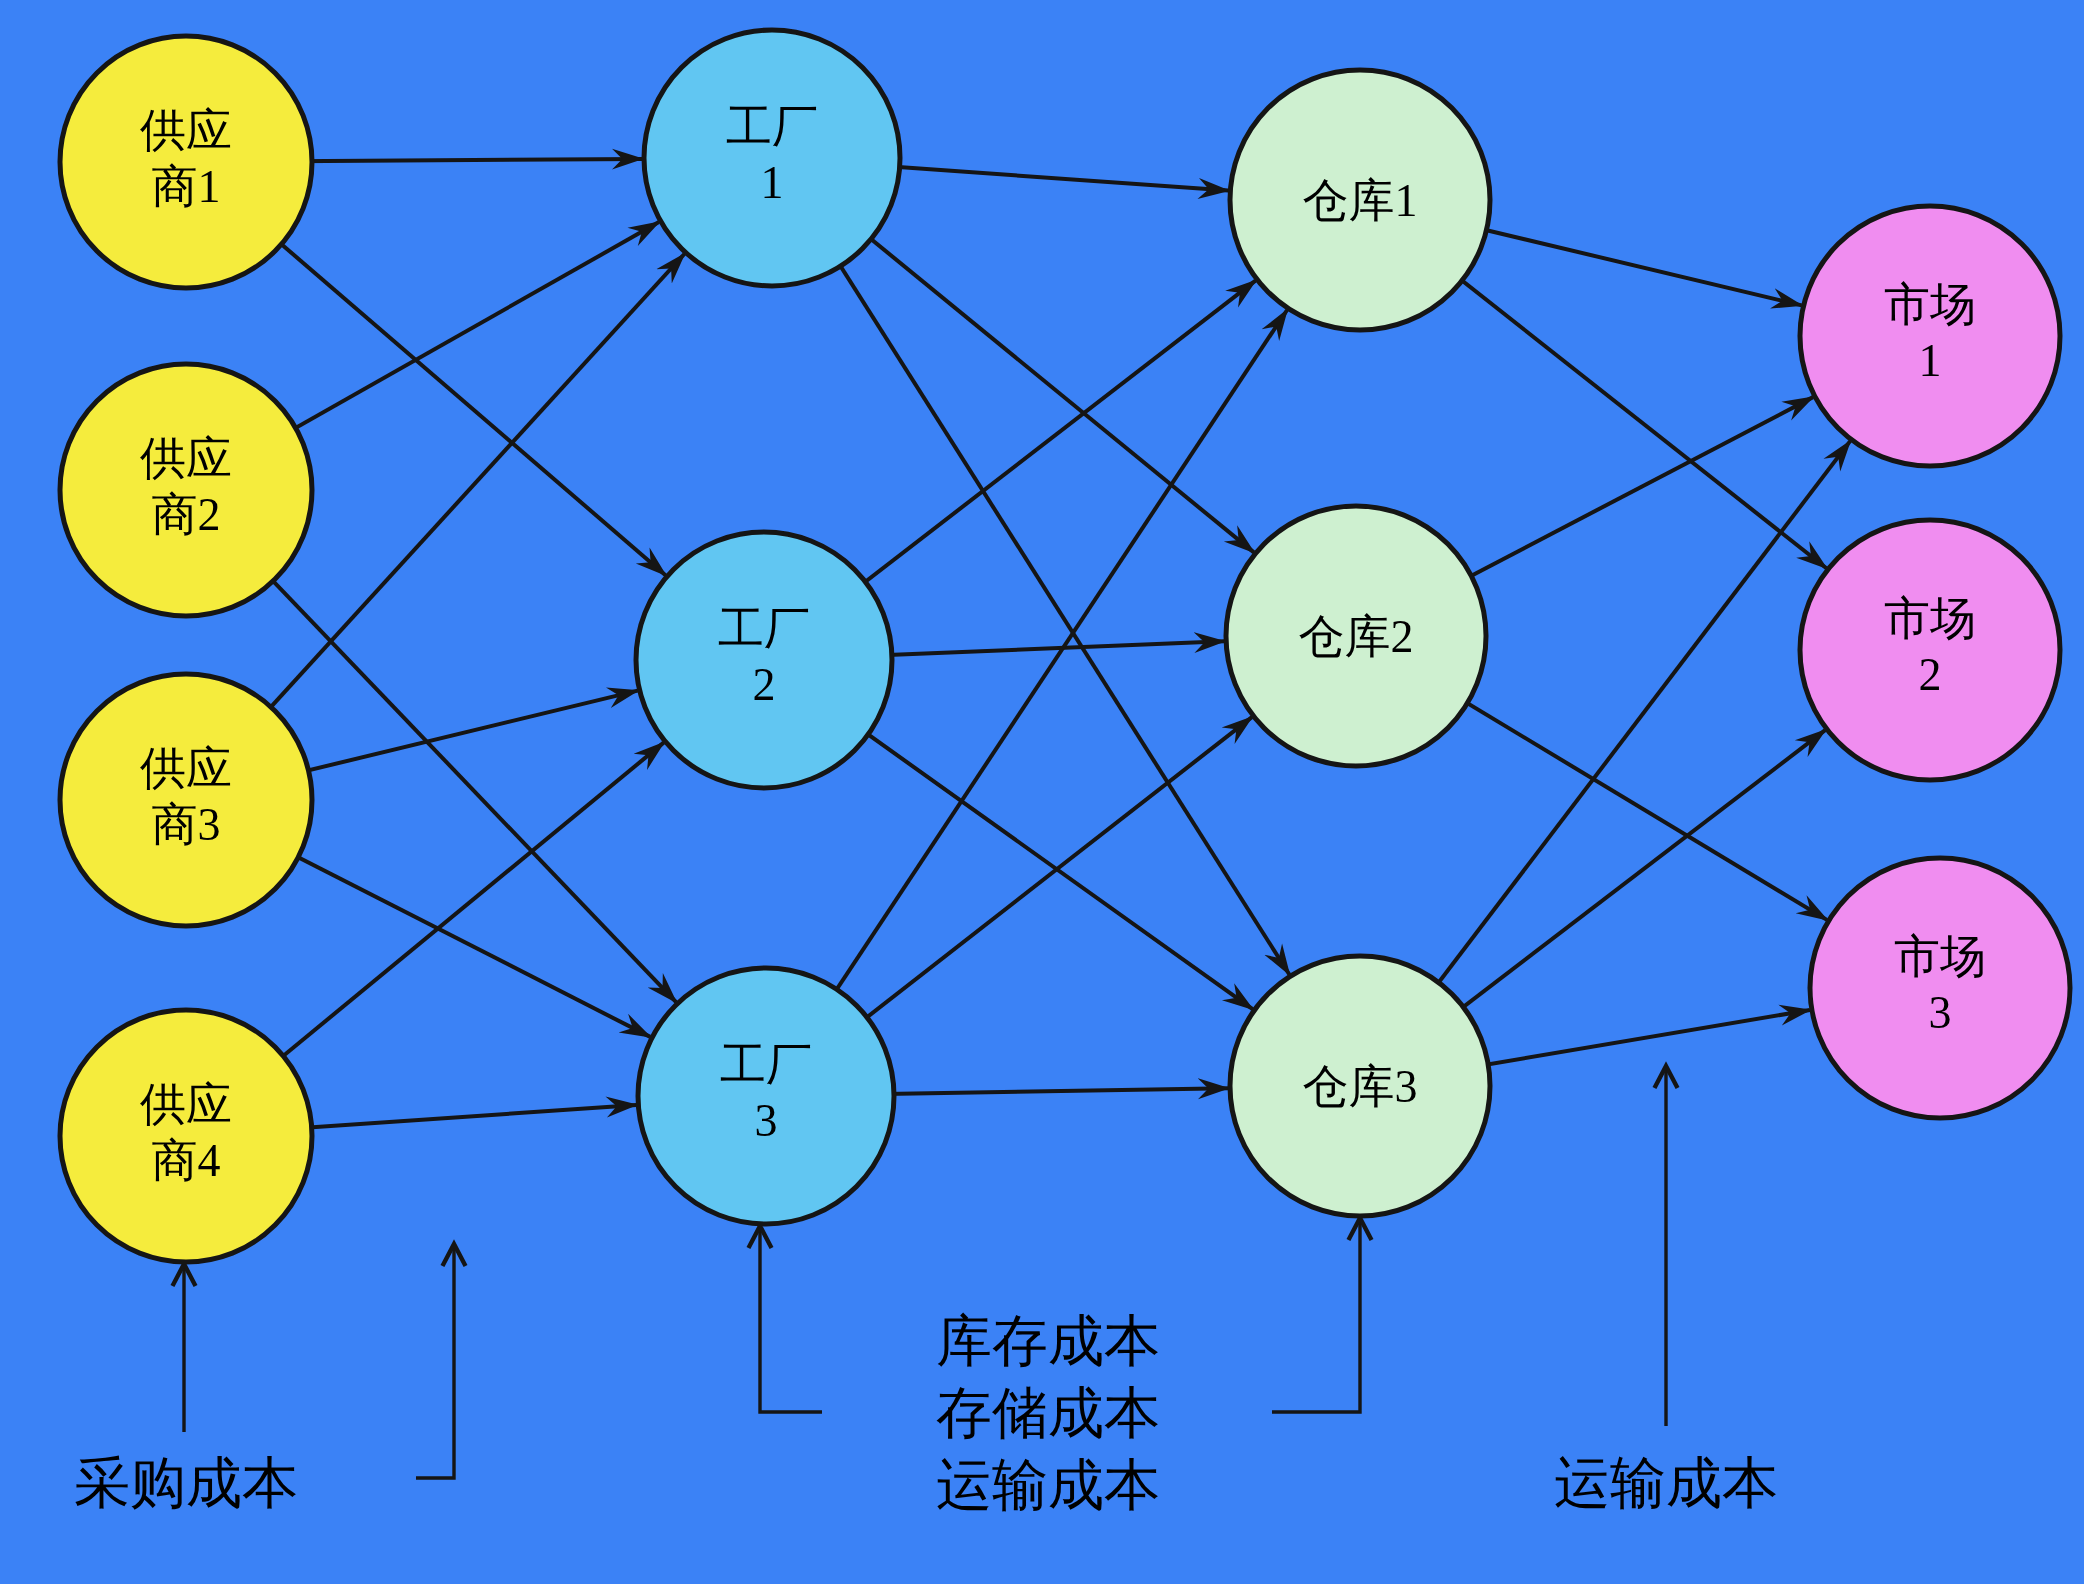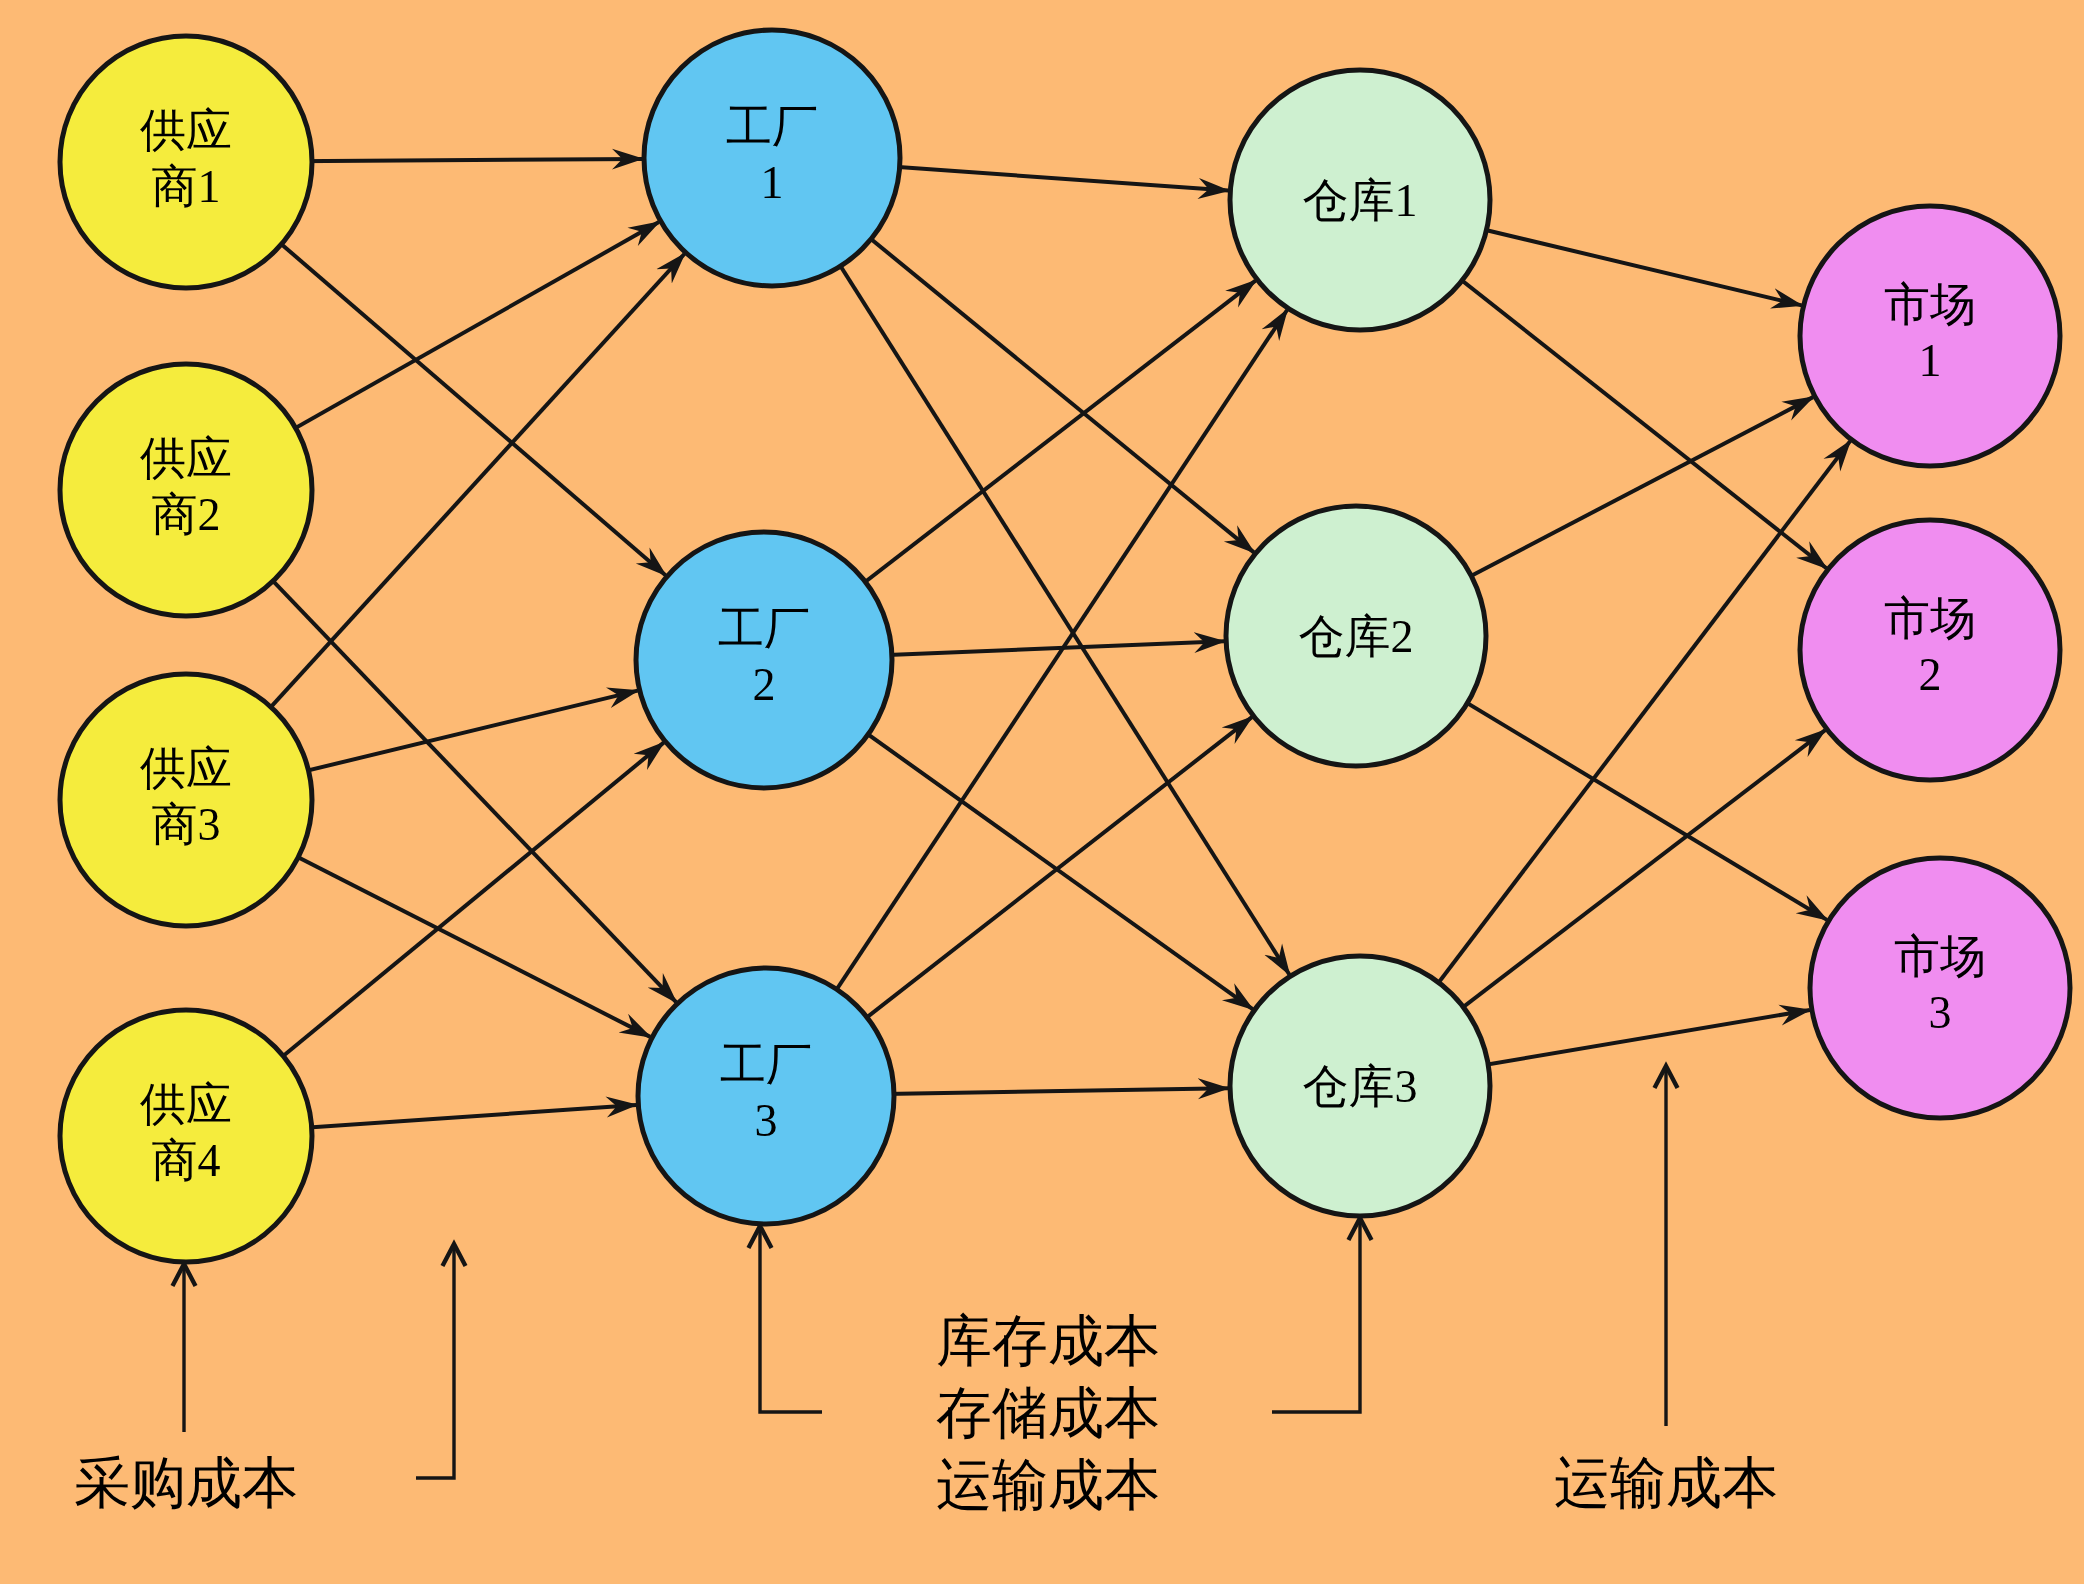--- a/index.html
+++ b/index.html
@@ -1,16 +1,16 @@
 <!DOCTYPE html>
 <html><head>
 <meta charset="utf-8">
 <style>
   html,body{margin:0;padding:0;background:#ffffff;}
-  #stage{width:2084px;height:1584px;position:relative;background:#fdba74;}
+  #stage{width:2084px;height:1584px;position:relative;background:#3b82f6;}
   svg{display:block;}
   .edge{stroke:#151515;stroke-width:2;fill:none;}
   .anno{stroke:#151515;stroke-width:1.7;fill:none;}
   .nodeShape{stroke:#151515;stroke-width:2.5;}
   .nodeText{font-family:"Liberation Serif","DejaVu Serif",serif;font-size:23px;fill:#000;text-anchor:middle;}
   .annoLabel{font-family:"Liberation Serif","DejaVu Serif",serif;font-size:28px;fill:#000;text-anchor:middle;}
 </style>
 </head>
 <body>
 

